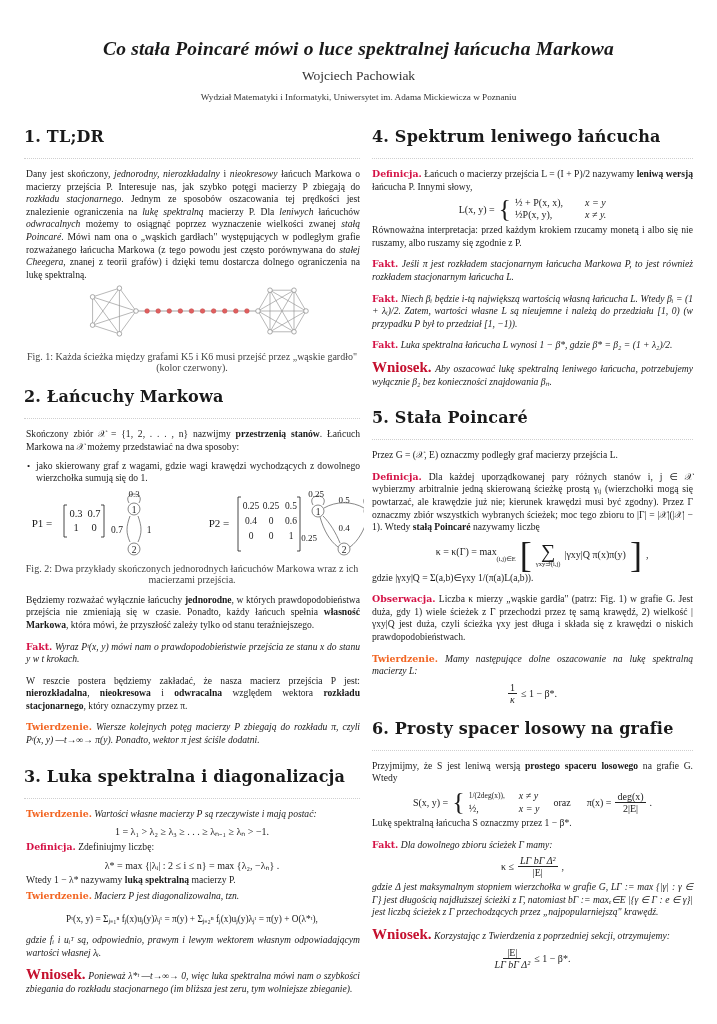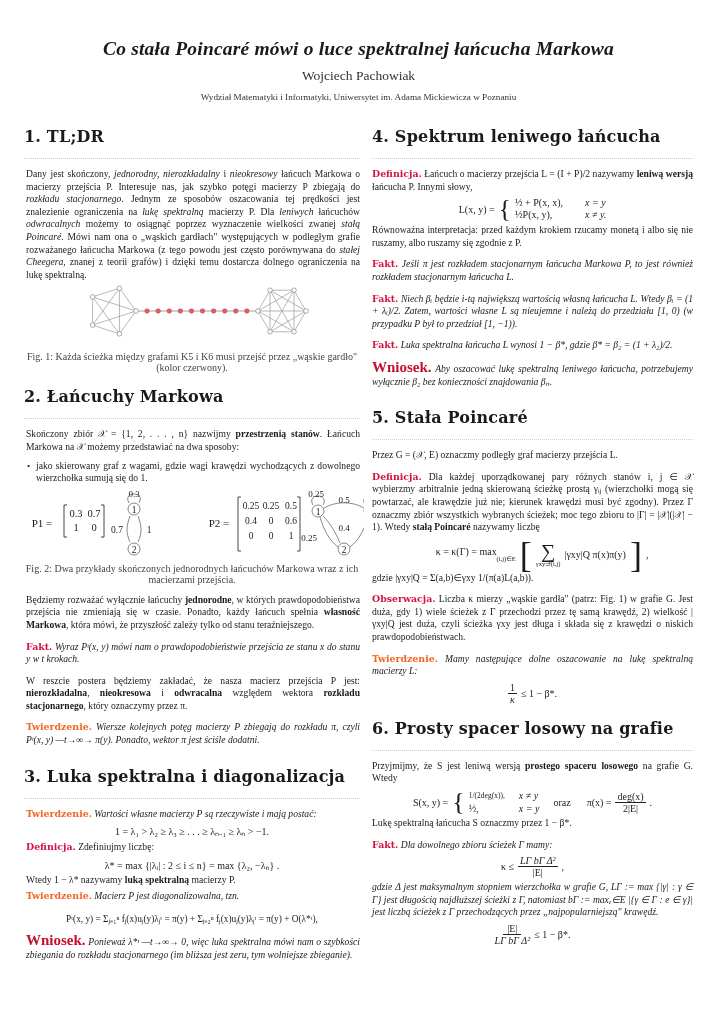--- a/index.html
+++ b/index.html
@@ -178,20 +178,21 @@
 
   <div class="sec" style="margin-top:20px;">
     <h2>3. Luka spektralna i diagonalizacja</h2>
     <p><span class="k-thm">Twierdzenie.</span> <em>Wartości własne macierzy P są rzeczywiste i mają postać:</em></p>
     <div class="eq">1 = λ₁ &gt; λ₂ ≥ λ₃ ≥ . . . ≥ λₙ₋₁ ≥ λₙ &gt; −1.</div>
     <p style="margin-top:3px;"><span class="k-def">Definicja.</span> <span>Zdefiniujmy liczbę:</span></p>
     <div class="eq">λ* = max {|λᵢ| : 2 ≤ i ≤ n} = max {λ₂, −λₙ} .</div>
     <p style="margin-top:0;"><span>Wtedy 1 − λ* nazywamy </span><b>luką spektralną</b><span> macierzy P.</span></p>
     <p style="margin-top:4px;"><span class="k-thm">Twierdzenie.</span> <em>Macierz P jest diagonalizowalna, tzn.</em></p>
     <div class="eq" style="font-size:9.3px;margin:9px 0 9px 0;">Pᵗ(x, y) = Σⱼ₌₁ⁿ fⱼ(x)uⱼ(y)λⱼᵗ = π(y) + Σⱼ₌₂ⁿ fⱼ(x)uⱼ(y)λⱼᵗ = π(y) + O(λ*ᵗ),</div>
+    <p><em>gdzie fᵢ i uᵢᵀ są, odpowiednio, prawym i lewym wektorem własnym odpowiadającym wartości własnej λᵢ.</em></p>
     <p><span class="k-cor">Wniosek.</span> <em>Ponieważ λ*ᵗ —t→∞→ 0, więc luka spektralna mówi nam o szybkości zbiegania do rozkładu stacjonarnego (im bliższa jest zeru, tym wolniejsze zbieganie).</em></p>
   </div>
 </div>
 
 <div class="col right">
 
   <div class="sec">
     <h2>4. Spektrum leniwego łańcucha</h2>
     <p><span class="k-def">Definicja.</span> <span>Łańcuch o macierzy przejścia L = (I + P)/2 nazywamy </span><b>leniwą wersją</b><span> łańcucha P. Innymi słowy,</span></p>
     <div class="eq" style="display:flex;justify-content:center;align-items:center;gap:4px;">
@@ -265,20 +266,21 @@
     <p><span class="k-fact">Fakt.</span> <em>Dla dowolnego zbioru ścieżek Γ mamy:</em></p>
     <div class="eq" style="display:flex;justify-content:center;align-items:center;gap:4px;">
       <span>κ ≤</span>
       <span style="display:inline-flex;flex-direction:column;align-items:center;">
         <i style="border-bottom:1px solid #222;padding:0 2px;">LΓ bΓ Δ²</i>
         <span>|E|</span>
       </span>
         <span>,</span>
     </div>
     <p style="margin-top:3px;"><em>gdzie Δ jest maksymalnym stopniem wierzchołka w grafie G, LΓ := max {|γ| : γ ∈ Γ} jest długością najdłuższej ścieżki z Γ, natomiast bΓ := maxₑ∈E |{γ ∈ Γ : e ∈ γ}| jest liczbą ścieżek z Γ przechodzących przez „najpopularniejszą" krawędź.</em></p>
+    <p><span class="k-cor">Wniosek.</span> <em>Korzystając z Twierdzenia z poprzedniej sekcji, otrzymujemy:</em></p>
     <div class="eq" style="display:flex;justify-content:center;align-items:center;gap:4px;">
       <span style="display:inline-flex;flex-direction:column;align-items:center;">
         <span style="border-bottom:1px solid #222;padding:0 4px;">|E|</span>
         <i>LΓ bΓ Δ²</i>
       </span>
       <span>≤ 1 − β*.</span>
     </div>
   </div>
 </div>
 

